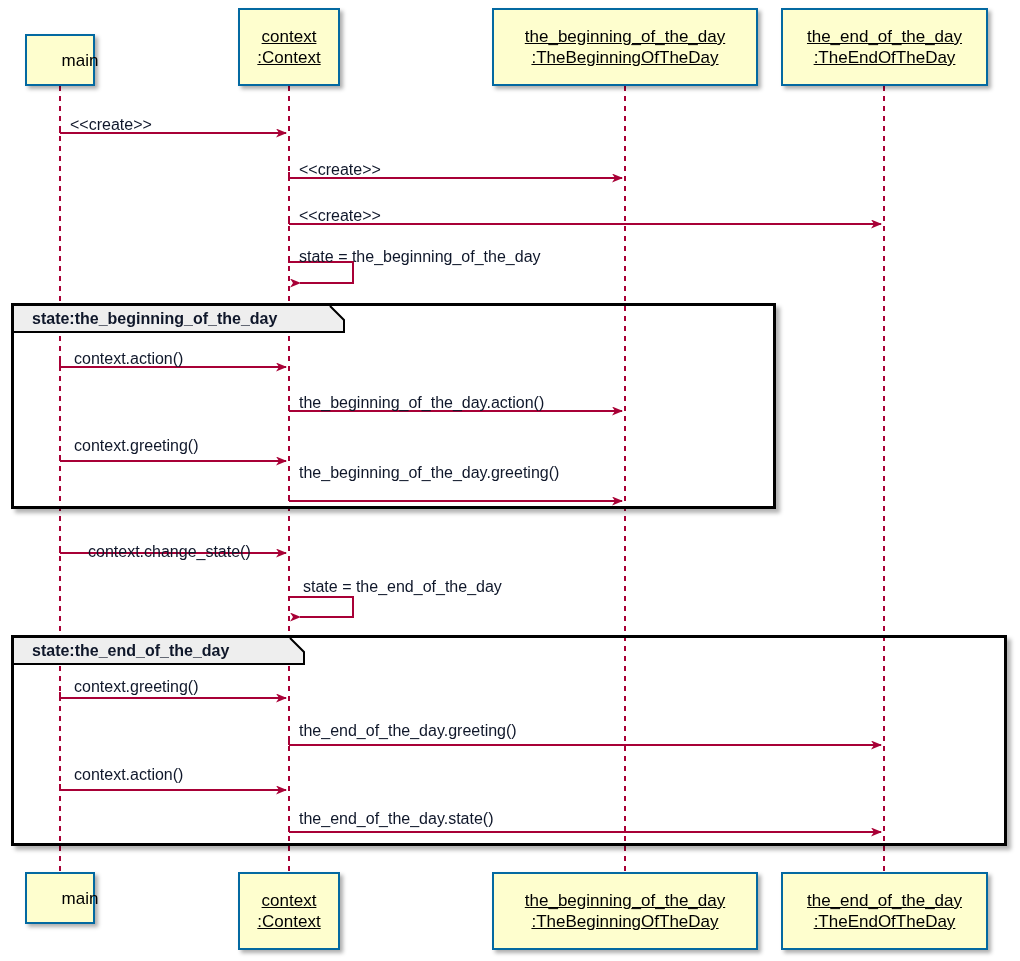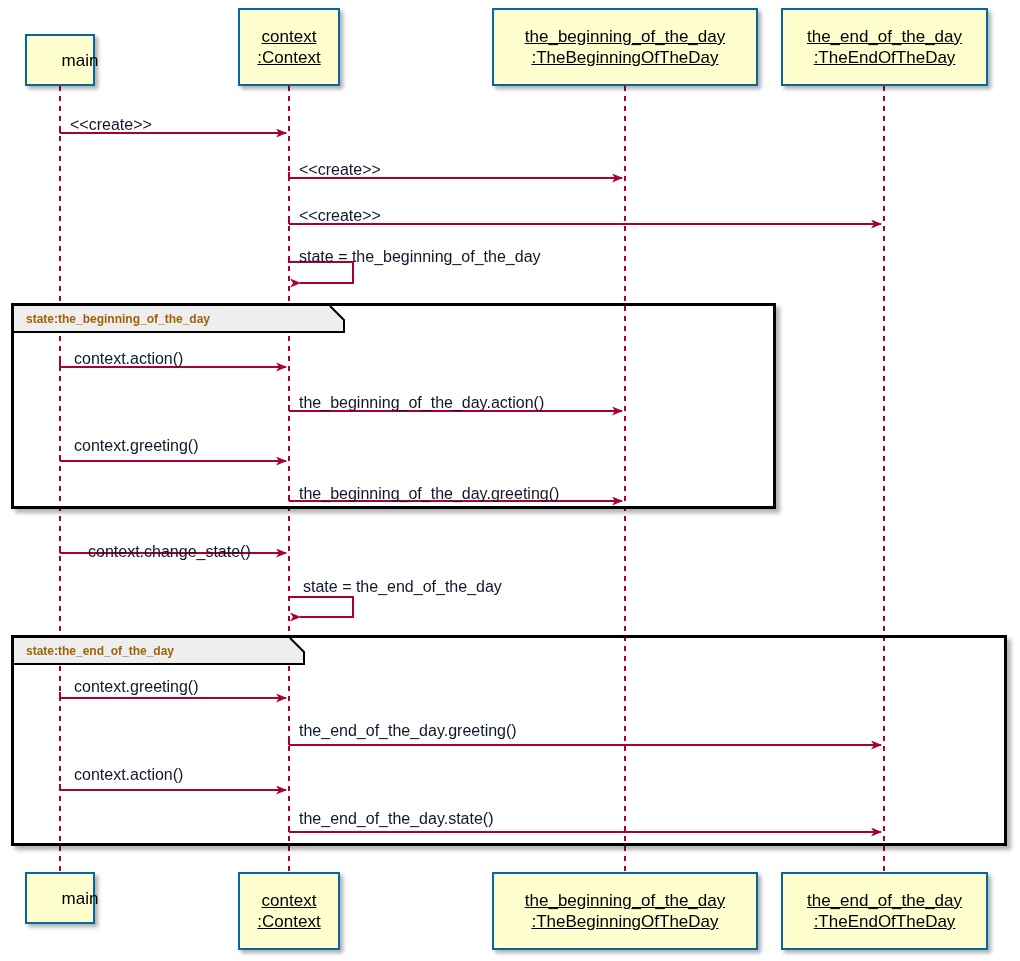--- a/index.html
+++ b/index.html
@@ -51,25 +51,25 @@
     position: absolute;
     box-sizing: border-box;
     border: 3px solid #000000;
     background: transparent;
     box-shadow: 4px 4px 4px rgba(0,0,0,0.30);
   }
   .group-header {
     position: absolute;
     box-sizing: border-box;
     background: #EEEEEE;
-    color: #a16207;
-    font-size: 12px;
+    color: #0f172a;
+    font-size: 16px;
     font-weight: bold;
     line-height: 26px;
-    padding-left: 12px;
+    padding-left: 18px;
     white-space: nowrap;
     border-right: none;
   }
   .msg-label {
     position: absolute;
     color: #0f172a;
     font-size: 16px;
     line-height: 18px;
     white-space: nowrap;
   }
@@ -182,21 +182,21 @@
     </div>
 
   <div id="labels">
       <div class="msg-label" style="left: 70px; top: 116px;">&lt;&lt;create&gt;&gt;</div>
       <div class="msg-label" style="left: 299px; top: 161px;">&lt;&lt;create&gt;&gt;</div>
       <div class="msg-label" style="left: 299px; top: 207px;">&lt;&lt;create&gt;&gt;</div>
       <div class="msg-label" style="left: 299px; top: 248px;">state = the_beginning_of_the_day</div>
       <div class="msg-label" style="left: 74px; top: 350px;">context.action()</div>
       <div class="msg-label" style="left: 299px; top: 394px;">the_beginning_of_the_day.action()</div>
       <div class="msg-label" style="left: 74px; top: 437px;">context.greeting()</div>
-      <div class="msg-label" style="left: 299px; top: 485px;">the_beginning_of_the_day.greeting()</div>
+      <div class="msg-label" style="left: 299px; top: 464px;">the_beginning_of_the_day.greeting()</div>
       <div class="msg-label" style="left: 88px; top: 535px; margin-top: 8px;">context.change_state()</div>
       <div class="msg-label" style="left: 303px; top: 578px;">state = the_end_of_the_day</div>
       <div class="msg-label" style="left: 74px; top: 678px;">context.greeting()</div>
       <div class="msg-label" style="left: 299px; top: 722px; text-align: center;">the_end_of_the_day.greeting()</div>
       <div class="msg-label" style="left: 74px; top: 766px;">context.action()</div>
       <div class="msg-label" style="left: 299px; top: 810px;">the_end_of_the_day.state()</div>
     </div>
 
   <div id="participants-bottom">
       <div class="participant-box" style="left: 25px; top: 872px; width: 70px; height: 52px;">

